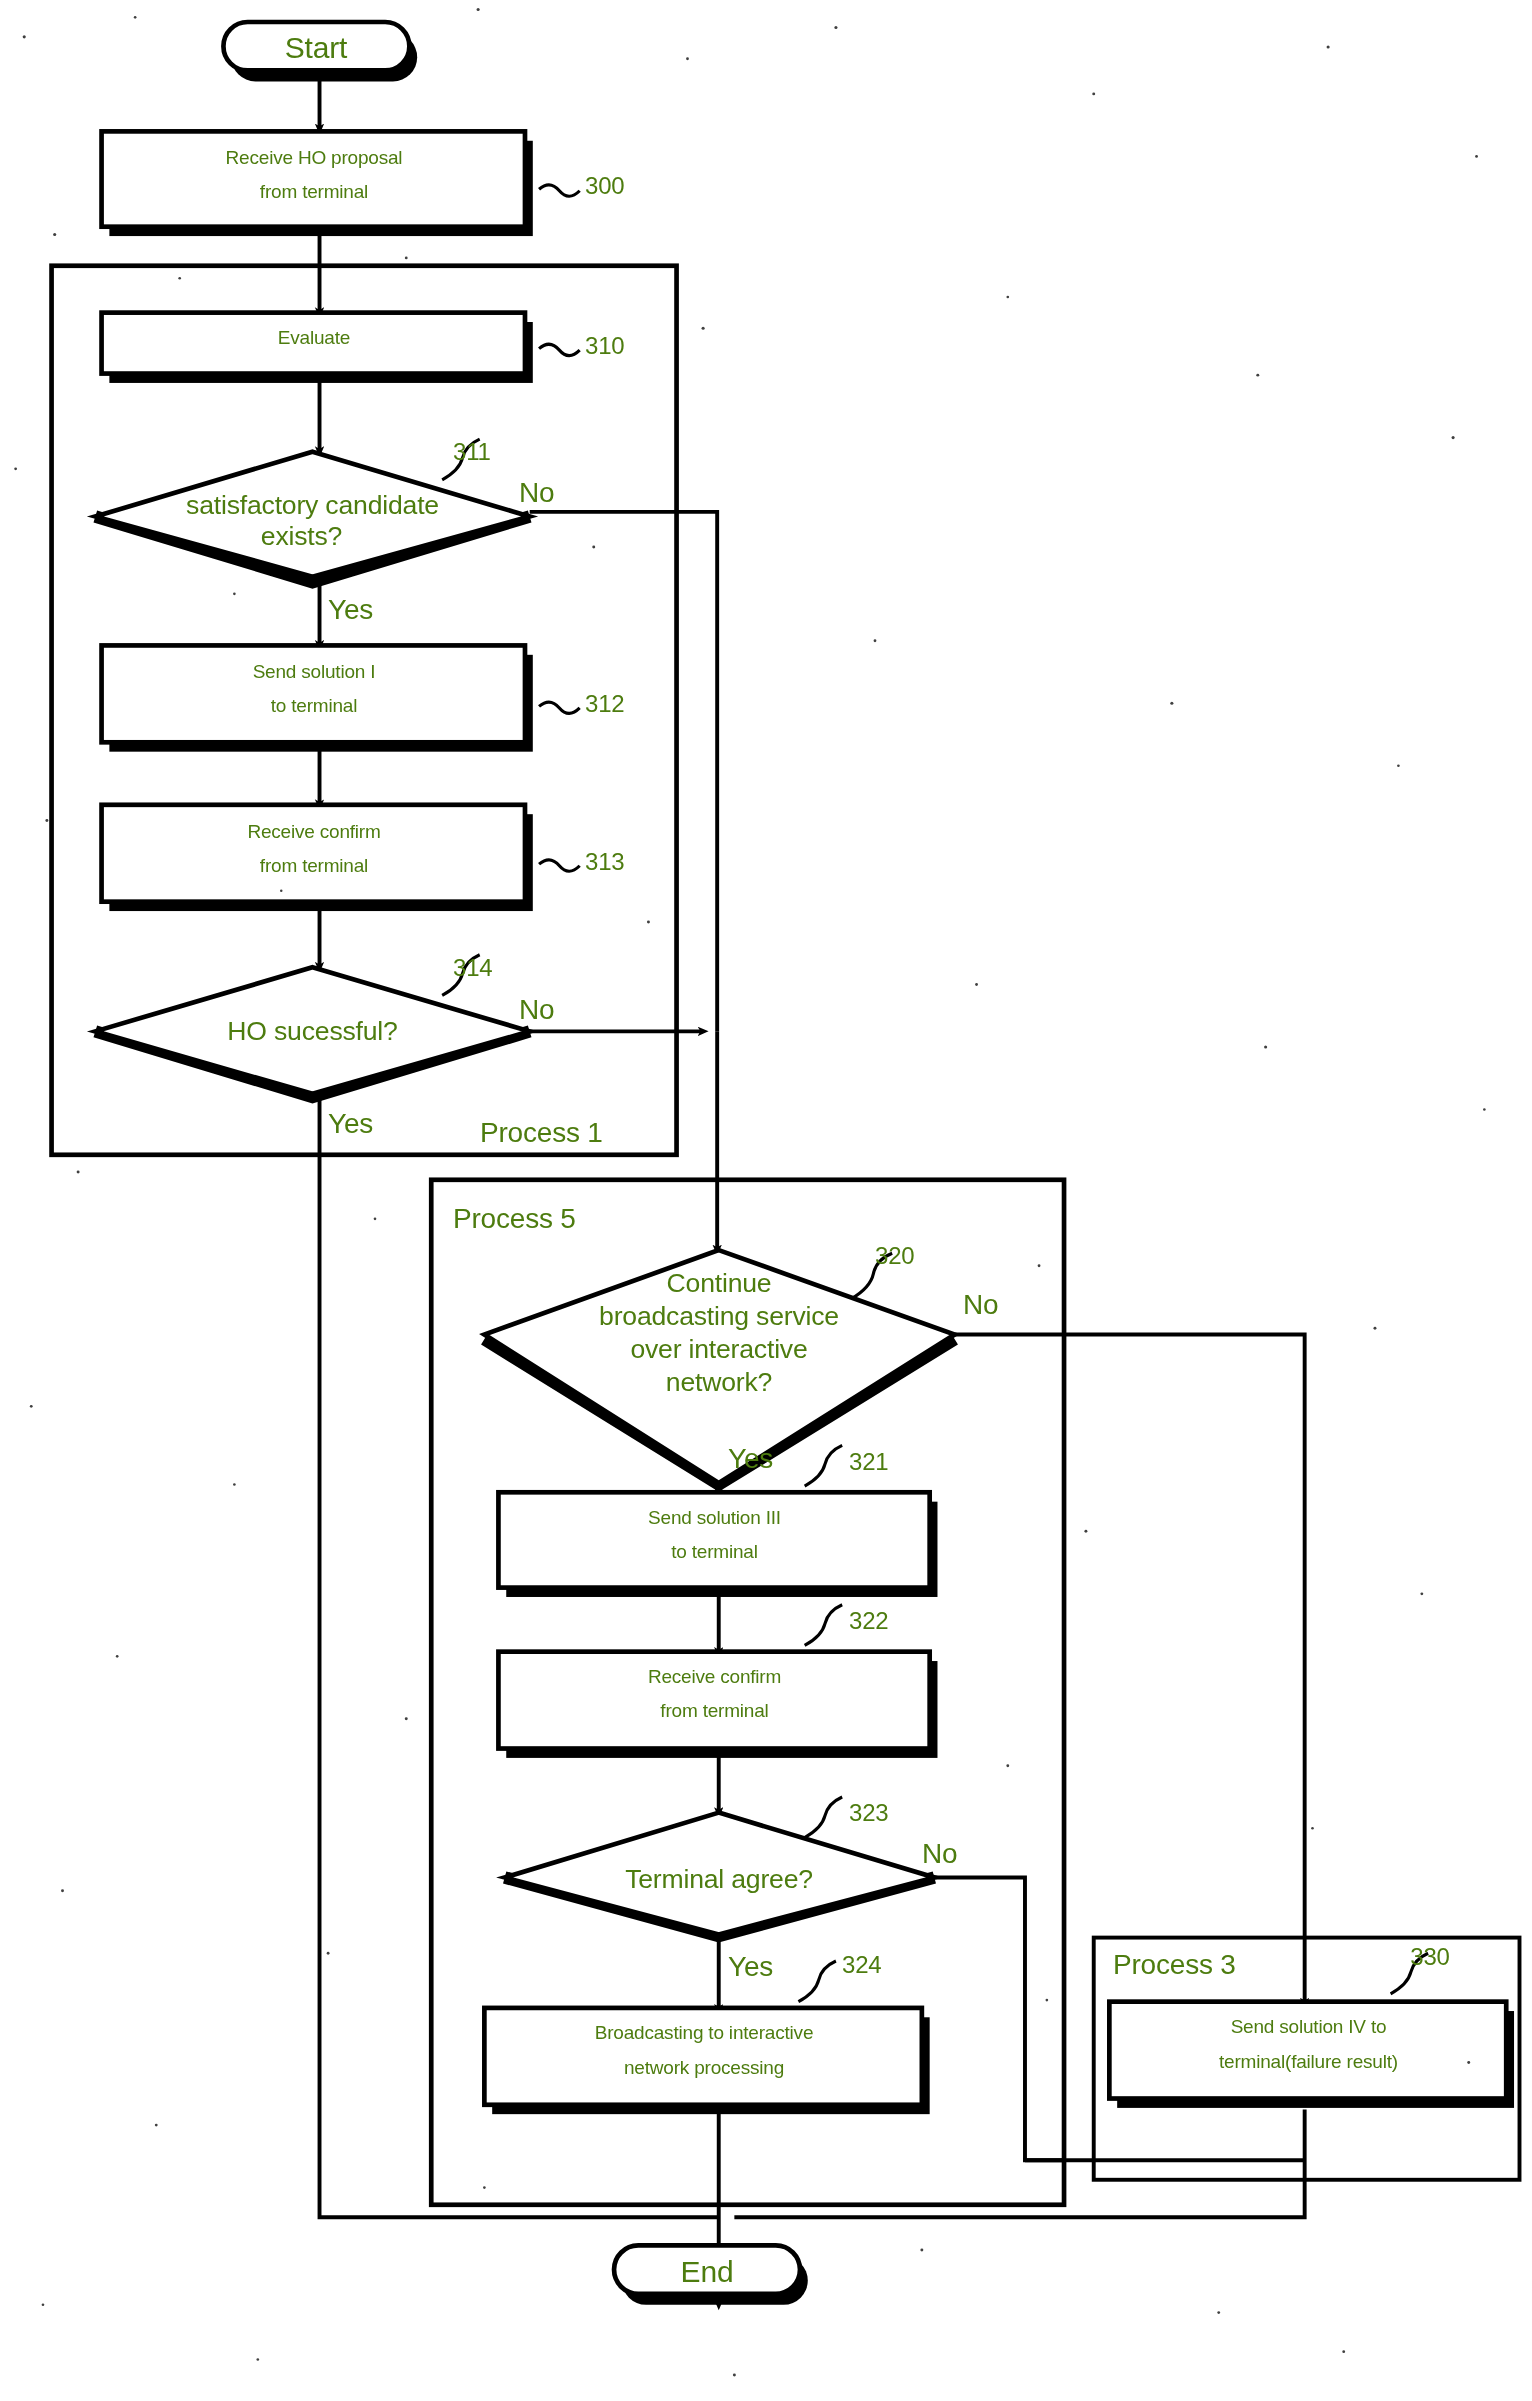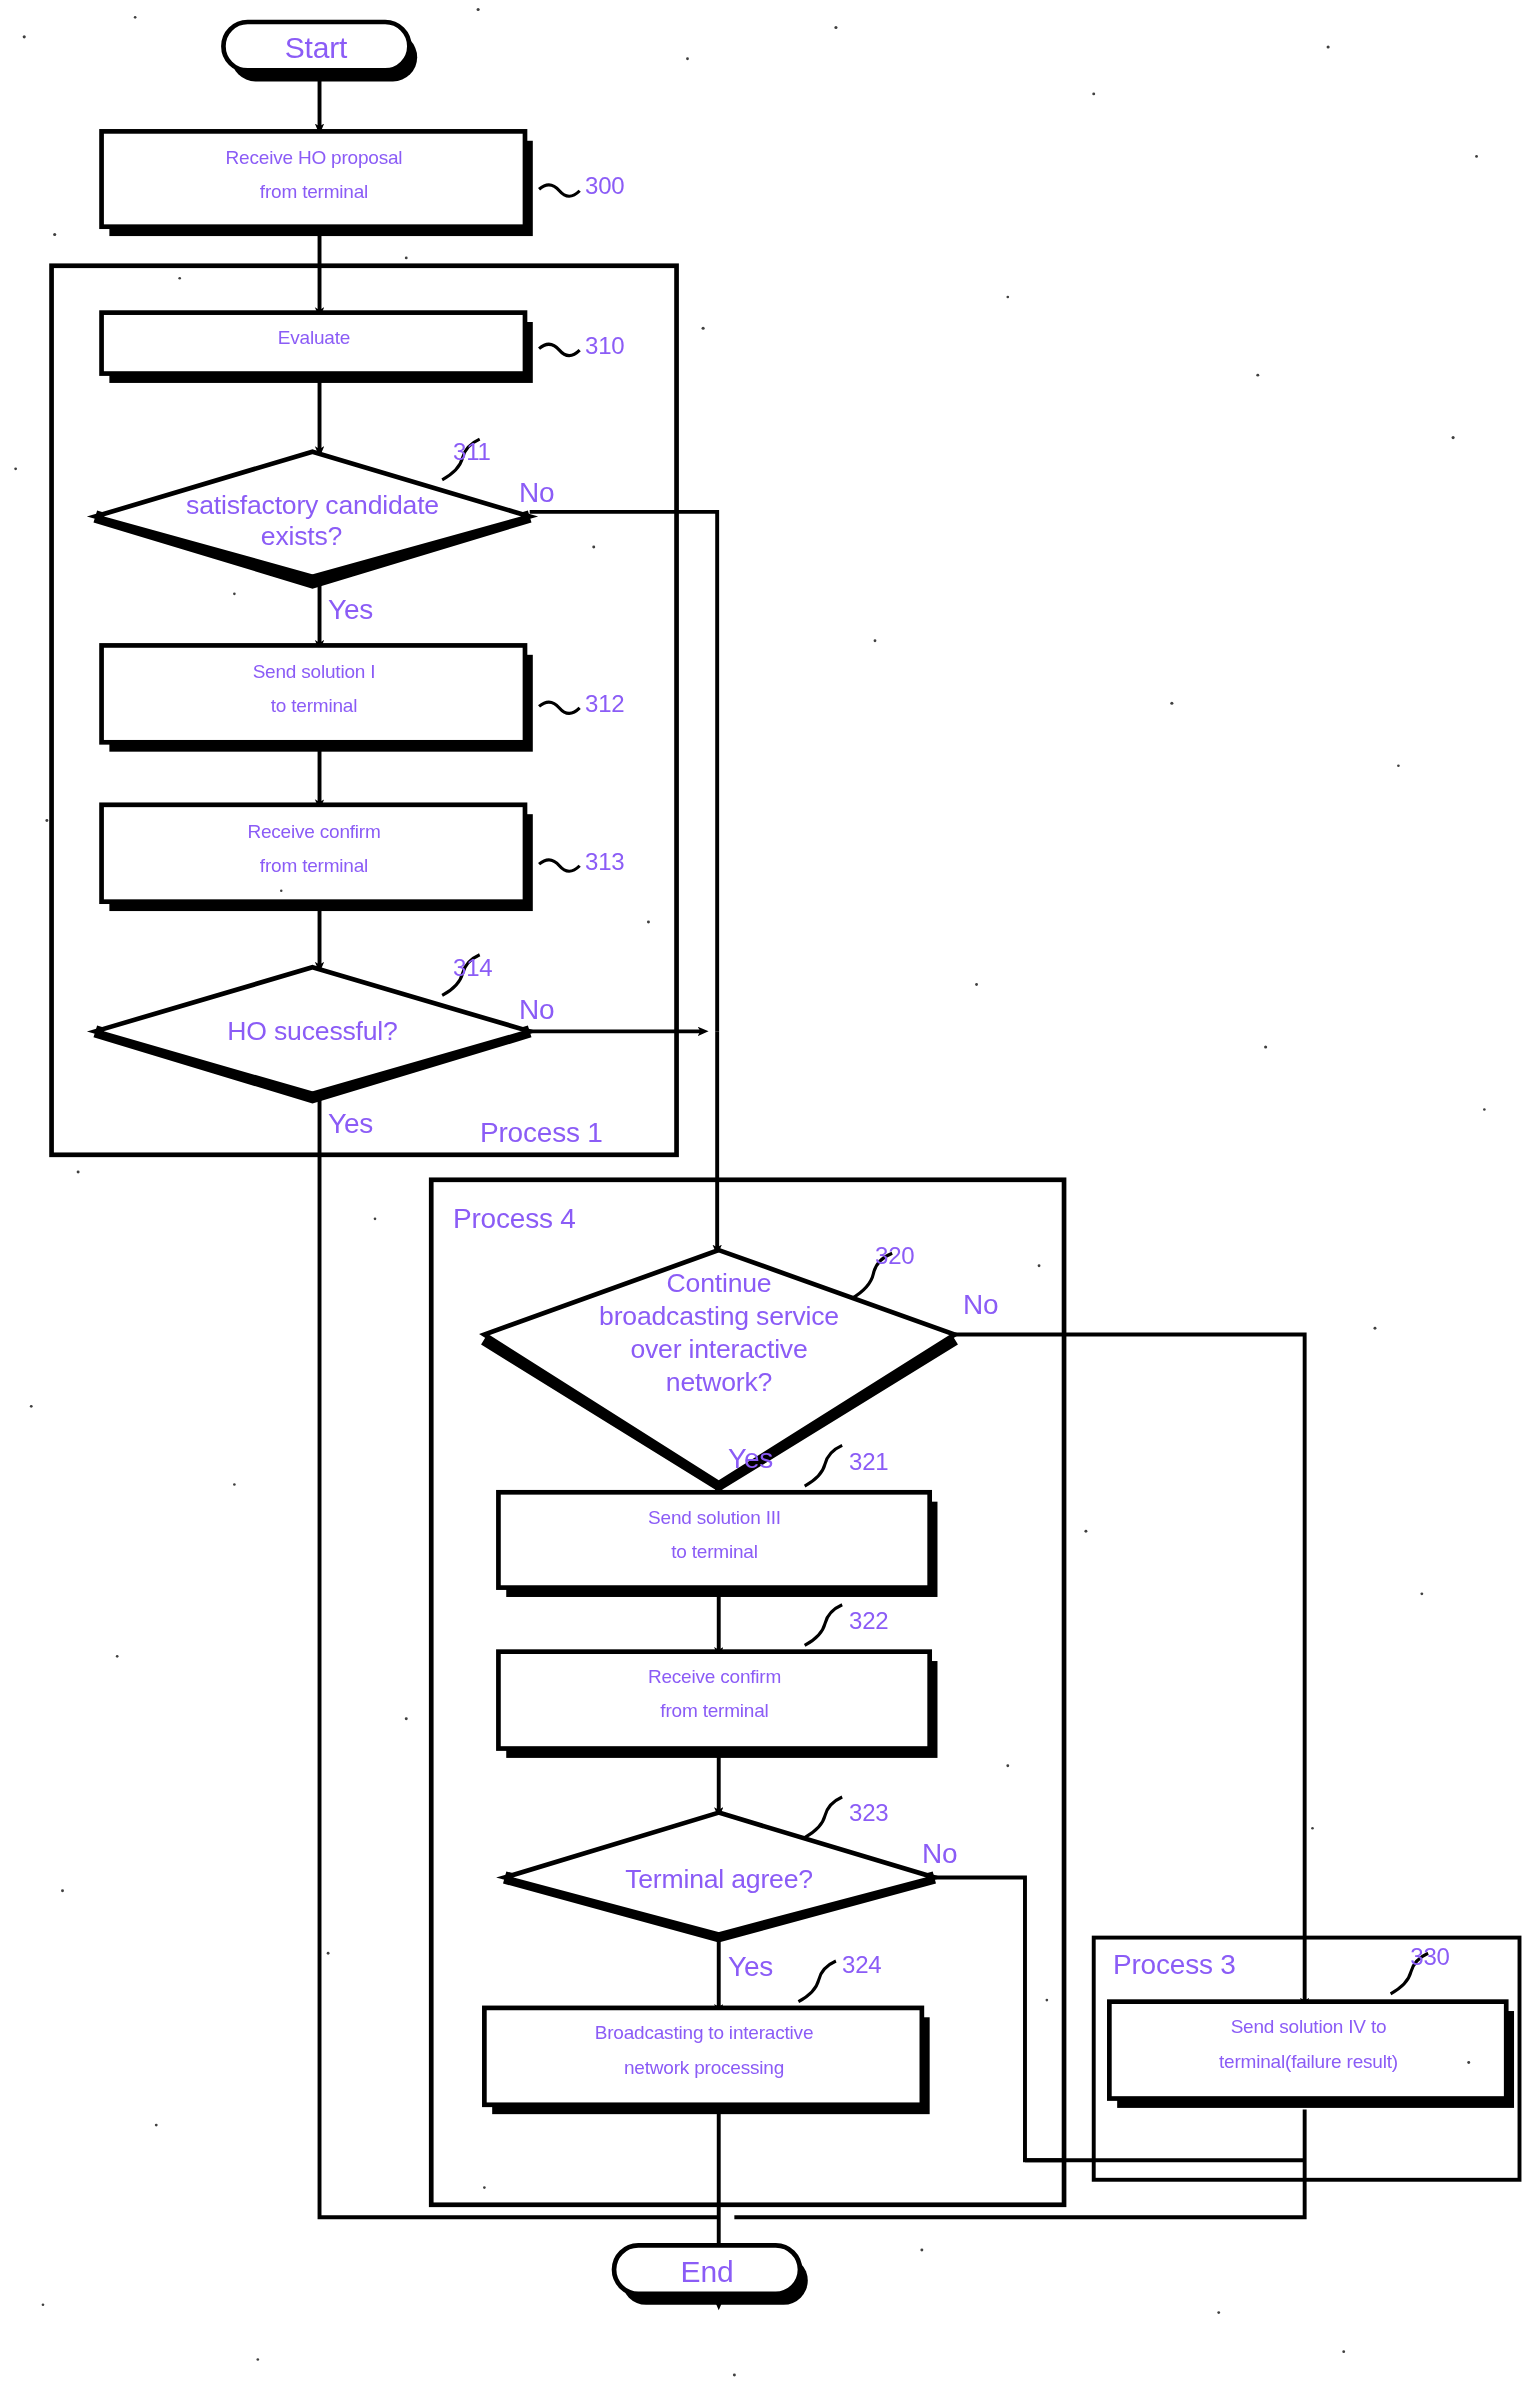--- a/index.html
+++ b/index.html
@@ -8,21 +8,21 @@
     position:relative;
     width:1532px;
     height:2401px;
     background:#ffffff;
     overflow:hidden;
   }
   #flow{position:absolute;left:0;top:0;width:1532px;height:2401px;}
   
   .lbl{
     position:absolute;
-    color:#8b5cf6;
+    color:#4d7c0f;
     font-family:"Liberation Sans", sans-serif;
     text-align:center;
     line-height:1.12;
     white-space:pre;
     letter-spacing:-0.2px;
   }
   .boxtxt{font-size:19px;}
   .dtxt{font-size:26.6px;}
   .ref{font-size:24px;}
   .yn{font-size:28px;}
@@ -230,21 +230,21 @@
 <div class="lbl boxtxt" style="left:102px;top:821px;width:424px;">Receive confirm</div>
 <div class="lbl boxtxt" style="left:102px;top:855px;width:424px;">from terminal</div>
 <div class="lbl ref" style="left:585px;top:849px;width:94px;text-align:left;">313</div>
 
 <div class="lbl dtxt" style="left:117px;top:1017px;width:391px;">HO sucessful?</div>
 <div class="lbl ref" style="left:453px;top:955px;width:94px;text-align:left;">314</div>
 <div class="lbl yn" style="left:519px;top:994px;width:70px;text-align:left;">No</div>
 <div class="lbl yn" style="left:328px;top:1108px;width:70px;text-align:left;">Yes</div>
 
 <div class="lbl proc" style="left:480px;top:1097px;width:188px;text-align:left;margin-top:20px;">Process 1</div>
-<div class="lbl proc" style="left:453px;top:1203px;width:188px;text-align:left;">Process 4</div>
+<div class="lbl proc" style="left:453px;top:1203px;width:188px;text-align:left;">Process 5</div>
 <div class="lbl proc" style="left:1113px;top:1949px;width:188px;text-align:left;">Process 3</div>
 
 <div class="lbl big" style="left:547px;top:1269px;width:344px;">Continue</div>
 <div class="lbl big" style="left:547px;top:1302px;width:344px;">broadcasting service</div>
 <div class="lbl big" style="left:547px;top:1335px;width:344px;">over interactive</div>
 <div class="lbl big" style="left:547px;top:1368px;width:344px;">network?</div>
 <div class="lbl ref" style="left:875px;top:1243px;width:94px;text-align:left;">320</div>
 <div class="lbl yn" style="left:963px;top:1289px;width:70px;text-align:left;">No</div>
 <div class="lbl yn" style="left:728px;top:1443px;width:70px;text-align:left;">Yes</div>
 

